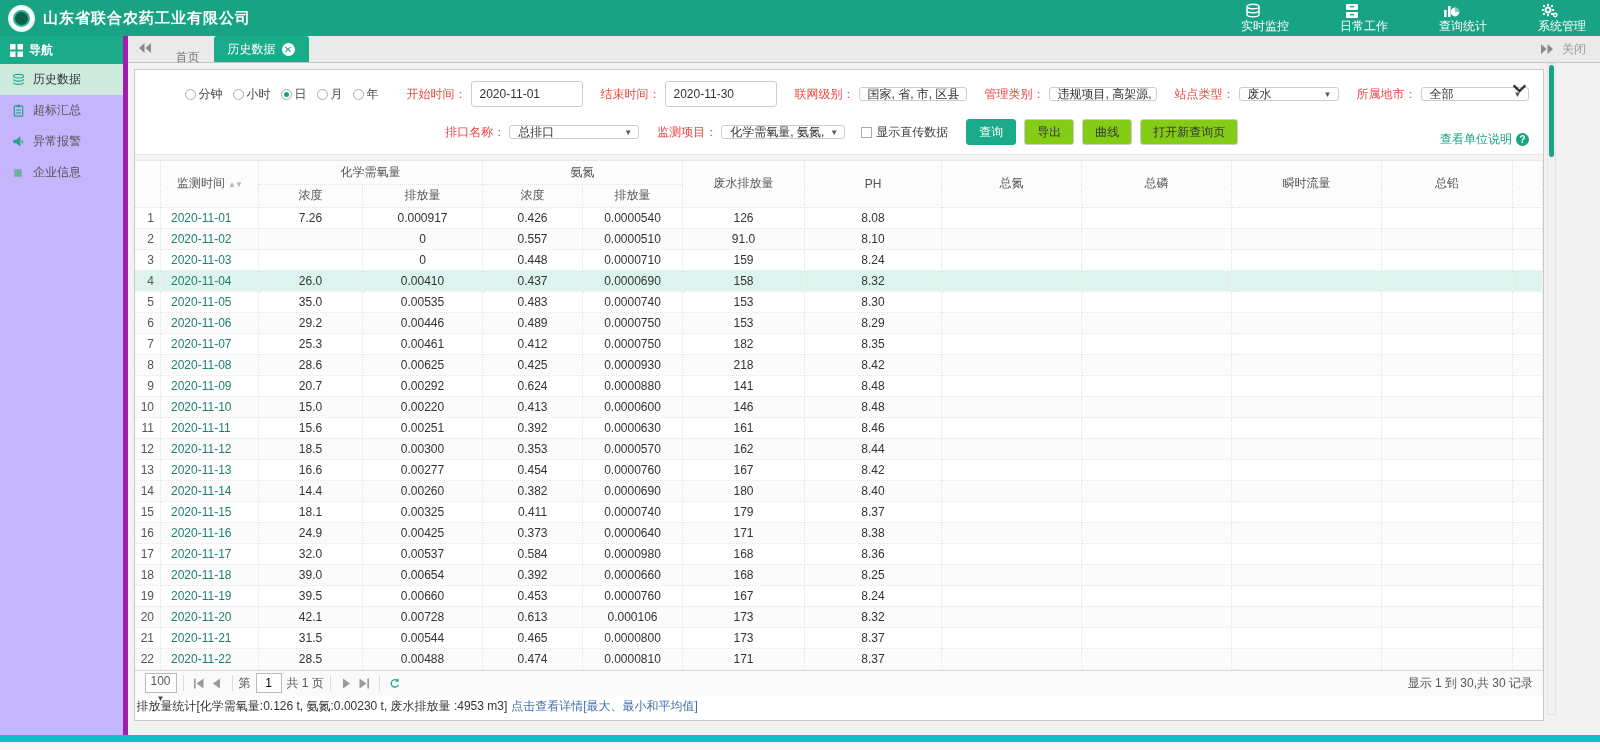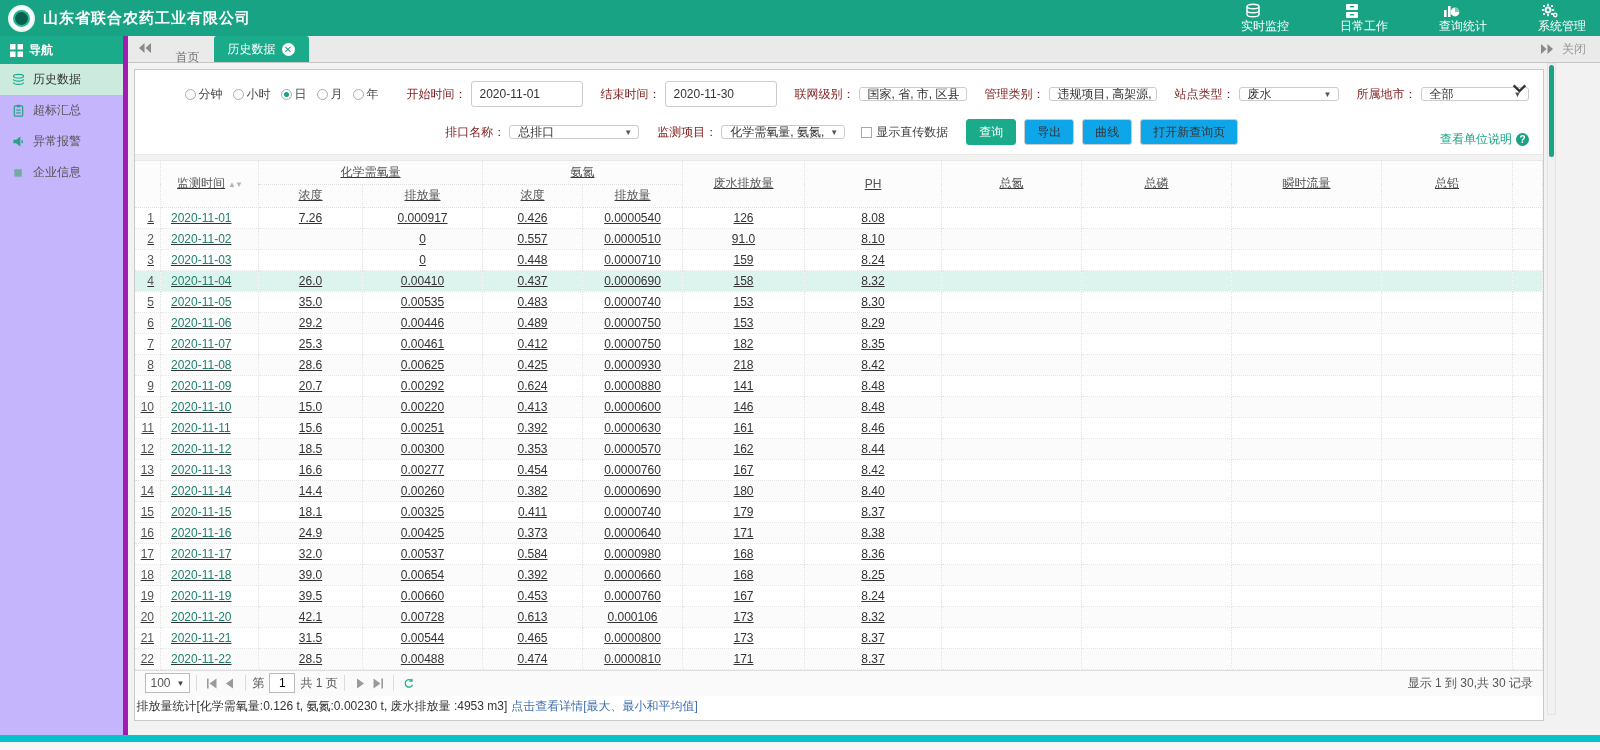--- a/index.html
+++ b/index.html
@@ -36,55 +36,55 @@
   .tabbar-right { margin-left:auto; align-self:center; display:flex; align-items:center; gap:8px; padding-right:14px; color:#999; }
 
   
   .content { position:relative; flex:1; padding:6px 56px 0 6px; }
   .panel { background:#fff; border:1px solid #c9c9c9; height:652px; position:relative; }
 
   .filters { padding:10px 10px 8px 10px; position:relative; }
   .frow { display:flex; align-items:center; height:28px; }
   .frow1 { padding-left:40px; gap:0; }
   .frow2 { margin-top:10px; padding-left:6px;justify-content:center; }
-  .flabel { color:#7f1d1d; margin:0 4px 0 18px; white-space:nowrap; }
+  .flabel { color:#ef4444; margin:0 4px 0 18px; white-space:nowrap; }
   .radio { display:flex; align-items:center; margin-right:10px; cursor:pointer; color:#444; }
   .rdot { width:11px; height:11px; border:1px solid #aaa; border-radius:50%; margin-right:3px; background:#fff; position:relative; }
   .radio.checked .rdot::after { content:""; position:absolute; left:2px; top:2px; width:5px; height:5px; border-radius:50%; background:#17a384; }
   .tinput { width:112px; height:26px; border:1px solid #ccc; border-radius:3px; padding:0 8px; font-size:12px; color:#333; background:#fff; }
   .selbox { height:14px; border:1px solid #ccc; border-radius:3px; background:#fff; display:flex; align-items:center;
             padding:0 6px 0 8px; color:#333; cursor:pointer; white-space:nowrap; overflow:hidden; }
   .selbox .arrow { margin-left:auto; color:#555; font-size:8px; padding-left:6px; }
   .w105{width:108px;} .w100{width:100px;} .w130{width:130px;} .w120{width:124px;}
   .chk { display:flex; align-items:center; margin:0 10px 0 16px; cursor:pointer; color:#444; }
   .cbox { width:11px; height:11px; border:1px solid #aaa; background:#fff; margin-right:4px; }
-  .btn { height:26px; padding:0 12px; border:1px solid #ccc; border-radius:3px; background:#0ea5e9; color:#333;
+  .btn { height:26px; padding:0 12px; border:1px solid #ccc; border-radius:3px; background:#84cc16; color:#333;
          font-size:12px; margin-left:8px; cursor:pointer; font-family:inherit; }
   .btn.primary { background:#1aab8a; border-color:#1aab8a; color:#fff; }
   .unit-help { position:absolute; right:14px; bottom:6px; color:#17a384; display:flex; align-items:center; gap:4px; cursor:pointer; }
   .qmark { width:13px; height:13px; border-radius:50%; background:#17a384; color:#fff; font-size:10px; font-weight:bold;
            text-align:center; line-height:13px; }
   .collapse-ico { position:absolute; right:16px; top:12px; cursor:pointer; }
 
   .divider { height:7px; background:#f3f3f3; border-top:1px solid #e8e8e8; border-bottom:1px solid #e8e8e8; }
 
   
-  table { border-collapse:collapse; table-layout:fixed; width:100%;text-decoration:underline; }
+  table { border-collapse:collapse; table-layout:fixed; width:100%; }
   th, td { border-right:1px dotted #e0e0e0; font-weight:normal; overflow:hidden; white-space:nowrap; }
   thead th { background:#fcfcfc; color:#555; border-bottom:1px dotted #e0e0e0; height:23px; text-align:center; }
   tbody td { height:21px; border-bottom:1px dotted #e6e6e6; text-align:center; color:#333; }
   tbody tr:nth-child(even) td { background:#fbfbfb; }
   tbody tr.hl td { background:#ddf4ee; }
   td.c0 { text-align:right; padding-right:6px; color:#555; }
   td.c1 { text-align:left; padding-left:10px; color:#1d7f6c; }
   .sort-ico { display:inline-block; margin-left:3px; color:#b5b5b5; font-size:8px; letter-spacing:-1px; }
 
   
   .pagebar { height:26px; background:#fafafa; border-top:1px solid #ddd; display:flex; align-items:center; padding:0 10px; color:#555; }
-  .psize { height:20px; border:1px solid #bbb; background:#fff; display:flex; align-items:center; padding:0 5px; gap:6px; cursor:pointer; }
+  .psize { height:20px; border:1px solid #bbb; background:#fff; display:flex; align-items:center; padding:0 5px; gap:6px; cursor:pointer;flex-direction:column; }
   .psize .arrow { font-size:8px; color:#444; }
   .pdiv { width:1px; height:16px; background:#ddd; margin:0 6px; }
   .picon { color:#9a9a9a; cursor:pointer; padding:0 3px; display:flex; align-items:center; }
   .picon svg { width:12px; height:11px; }
   .pageno { width:26px; height:20px; border:1px solid #bbb; text-align:center; font-size:12px; margin:0 5px; }
   .refresh { color:#1aab8a; }
   .pagebar-right { margin-left:auto; color:#555; }
   .statsline { height:20px; display:flex; align-items:center; padding:2px 8px 0 2px; background:#fff; }
   .stats-text { color:#333; }
   .stats-link { color:#3f6fae; margin-left:4px; cursor:pointer; }

